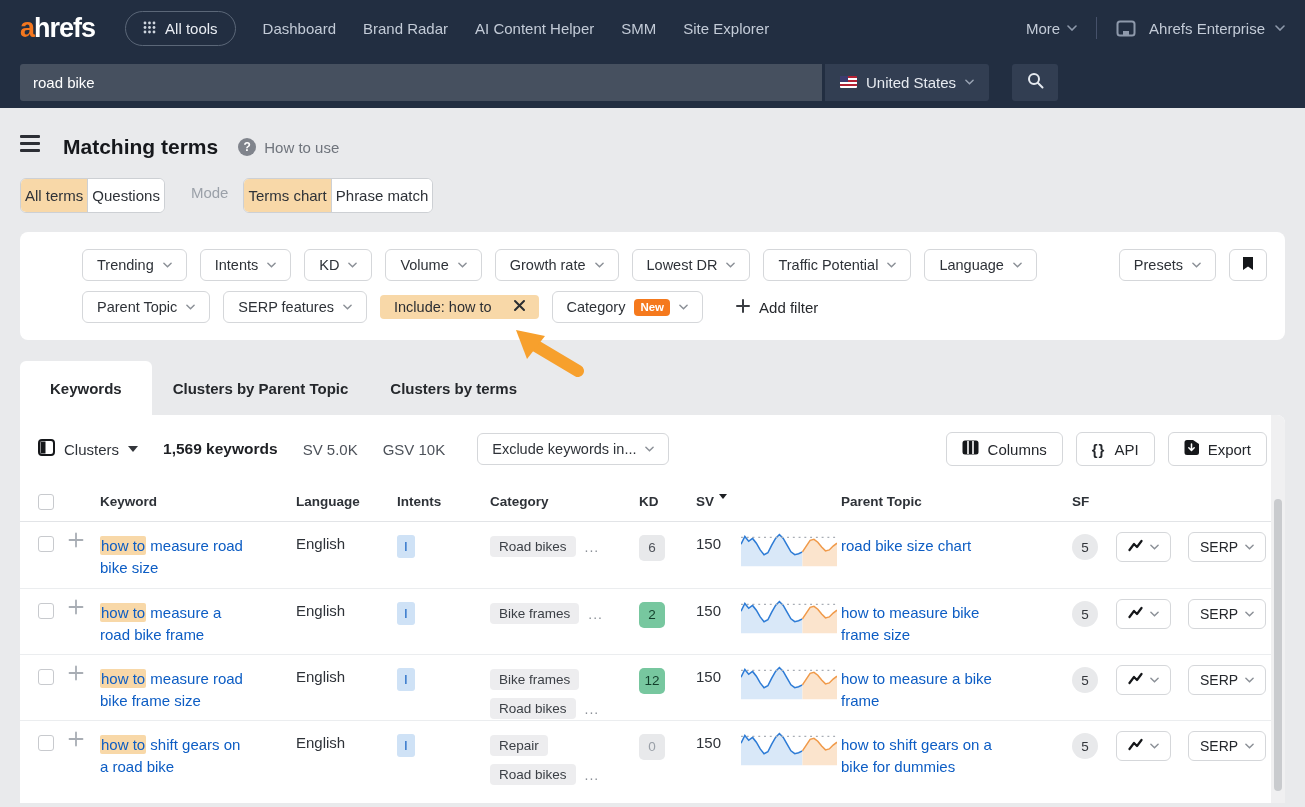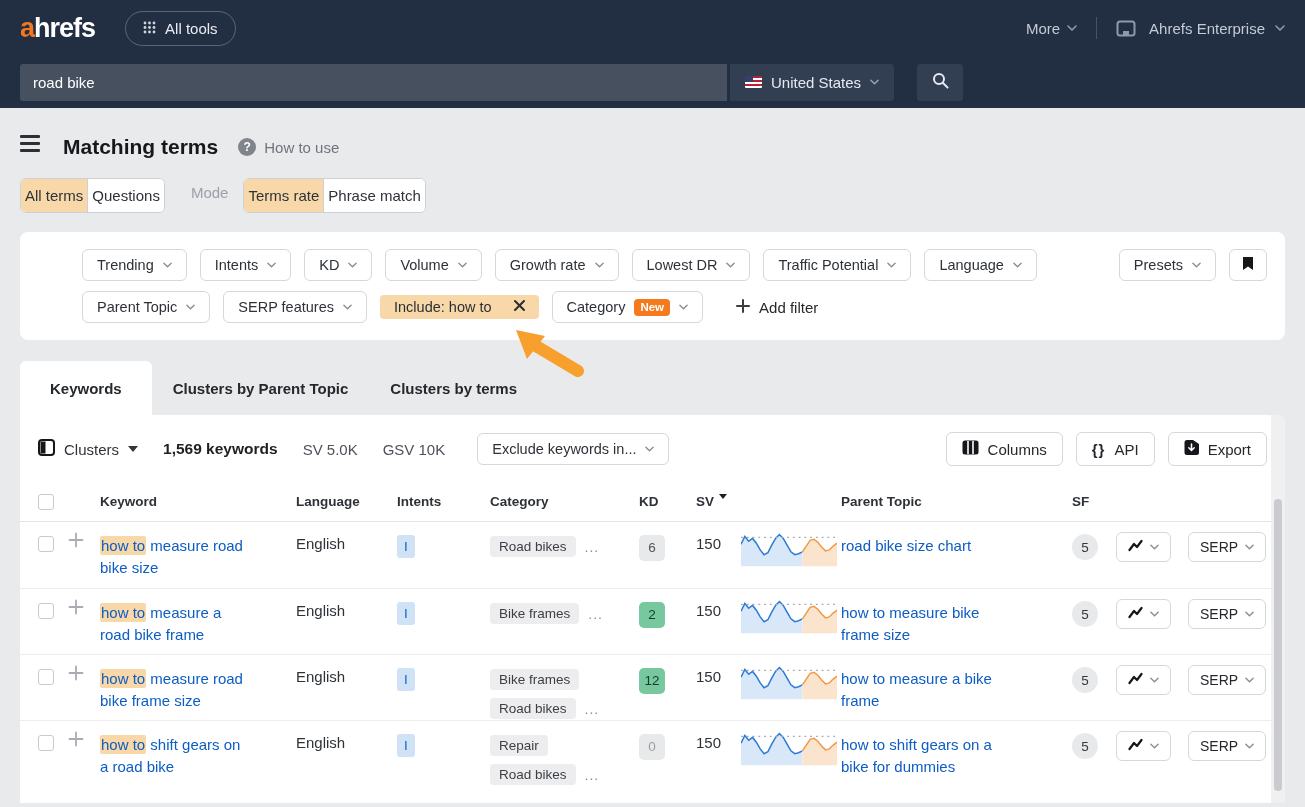--- a/index.html
+++ b/index.html
@@ -14,21 +14,21 @@
   .logo .logo-a { color:#f4771f; }
   .alltools { margin-left:30px; display:flex; align-items:center; gap:9px; border:1px solid #5b6778; border-radius:18px; padding:8px 17px; color:#e9edf3; font-size:15px; cursor:pointer; background:transparent; }
   .nav-links { display:flex; align-items:center; gap:27px; margin-left:27px; }
   .nav-link { color:#c3cbd7; font-size:15px; cursor:pointer; }
   .nav-right { margin-left:auto; display:flex; align-items:center; }
   .more-btn { display:flex; align-items:center; gap:7px; color:#c3cbd7; font-size:15px; cursor:pointer; }
   .vdivider { width:1px; height:22px; background:#46516a; margin:0 19px; }
   .enterprise { display:flex; align-items:center; gap:10px; color:#c3cbd7; font-size:15px; cursor:pointer; }
 
   .searchrow { height:52px; display:flex; align-items:center; padding:0 20px; }
-  .search-input { width:707px; height:37px; background:#46505f; border:none; outline:none; border-radius:3px 0 0 3px; color:#fff; font-size:15px; padding:0 13px; font-family:"Liberation Sans",sans-serif; }
+  .search-input { width:802px; height:37px; background:#46505f; border:none; outline:none; border-radius:3px 0 0 3px; color:#fff; font-size:15px; padding:0 13px; font-family:"Liberation Sans",sans-serif; }
   .country-btn { width:164px; height:37px; margin-left:3px; background:#323e52; border:none; border-radius:0 3px 3px 0; display:flex; align-items:center; justify-content:center; gap:9px; color:#e6eaf0; font-size:15px; cursor:pointer; }
   .flag { width:17px; height:12px; background:repeating-linear-gradient(#b22234 0 2px,#fff 2px 4px); position:relative; border-radius:1px; flex:0 0 auto; }
   .flag:before { content:""; position:absolute; left:0; top:0; width:8px; height:6px; background:#3c3b6e; }
   .search-btn { width:46px; height:37px; margin-left:23px; background:#323e52; border:none; border-radius:3px; display:flex; align-items:center; justify-content:center; cursor:pointer; }
 
   
   .page { padding:0 20px; }
   .page-header { display:flex; padding-top:27px; }
   .hamburger { cursor:pointer; display:flex; flex-direction:column; gap:4px; }
   .hamburger i { display:block; width:20px; height:3px; background:#2c2f35; border-radius:1px; }
@@ -132,20 +132,27 @@
               <circle cx="6.5" cy="6.5" r="1.4"></circle>
               <circle cx="11" cy="6.5" r="1.4"></circle>
               <circle cx="2" cy="11" r="1.4"></circle>
               <circle cx="6.5" cy="11" r="1.4"></circle>
               <circle cx="11" cy="11" r="1.4"></circle>
             </g>
           </svg>
       </span>
       <span>All tools</span>
     </button>
+    <div class="nav-links">
+        <div class="nav-link">Dashboard</div>
+        <div class="nav-link">Brand Radar</div>
+        <div class="nav-link">AI Content Helper</div>
+        <div class="nav-link">SMM</div>
+        <div class="nav-link">Site Explorer</div>
+      </div>
     <div class="nav-right">
       <div class="more-btn">
         <span>More</span>
         <span class="chev">
             <svg width="10" height="6" viewBox="0 0 10 6">
               <path d="M1 1l4 4 4-4" stroke="#8e99ab" stroke-width="1.6" fill="none" stroke-linecap="round"></path>
             </svg>
           </span>
       </div>
       <div class="vdivider"></div>
@@ -199,21 +206,21 @@
     </div>
   </div>
 
   <div class="segments-row">
     <div class="seg-group" id="seg-terms">
         <button class="seg-btn selected">All terms</button>
         <button class="seg-btn">Questions</button>
       </div>
     <div class="mode-label">Mode</div>
     <div class="seg-group" id="seg-mode">
-        <button class="seg-btn selected">Terms rate</button>
+        <button class="seg-btn selected">Terms chart</button>
         <button class="seg-btn">Phrase match</button>
       </div>
   </div>
 
   <div class="filter-card">
     <div class="filter-row">
       <span class="gen-buttons" id="filters-row1">
           <button class="filter-btn">
             <span>Trending</span>
             <span class="chev">

